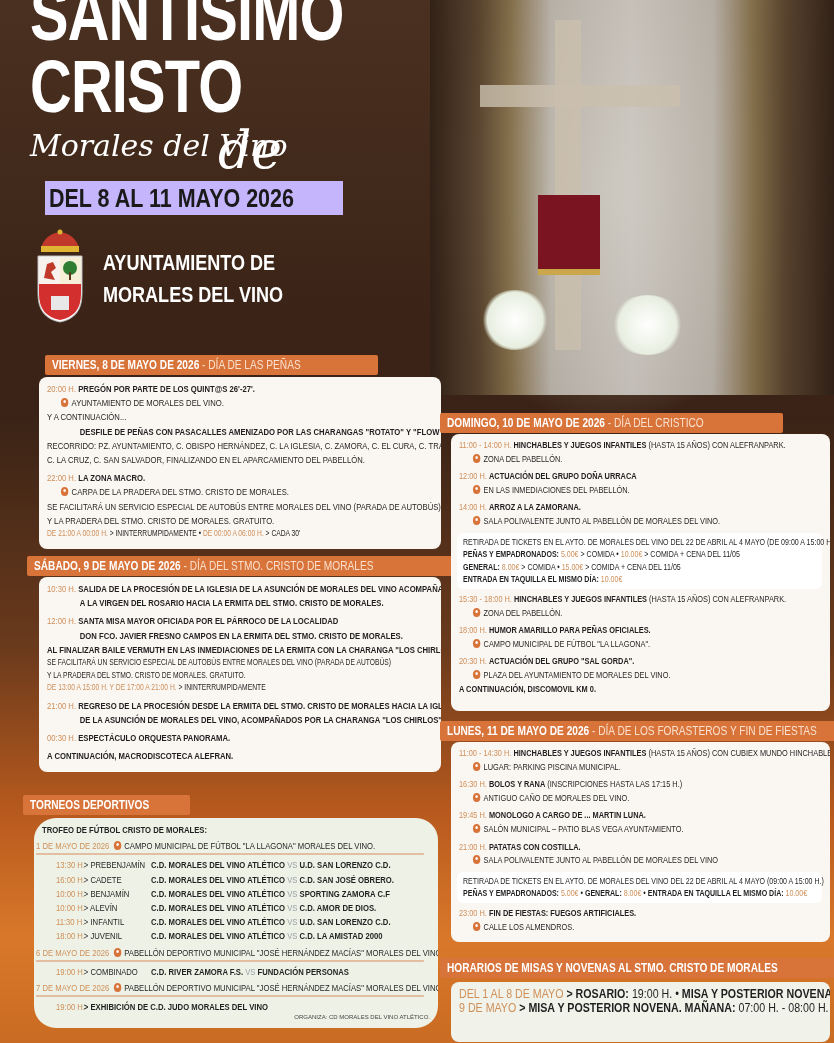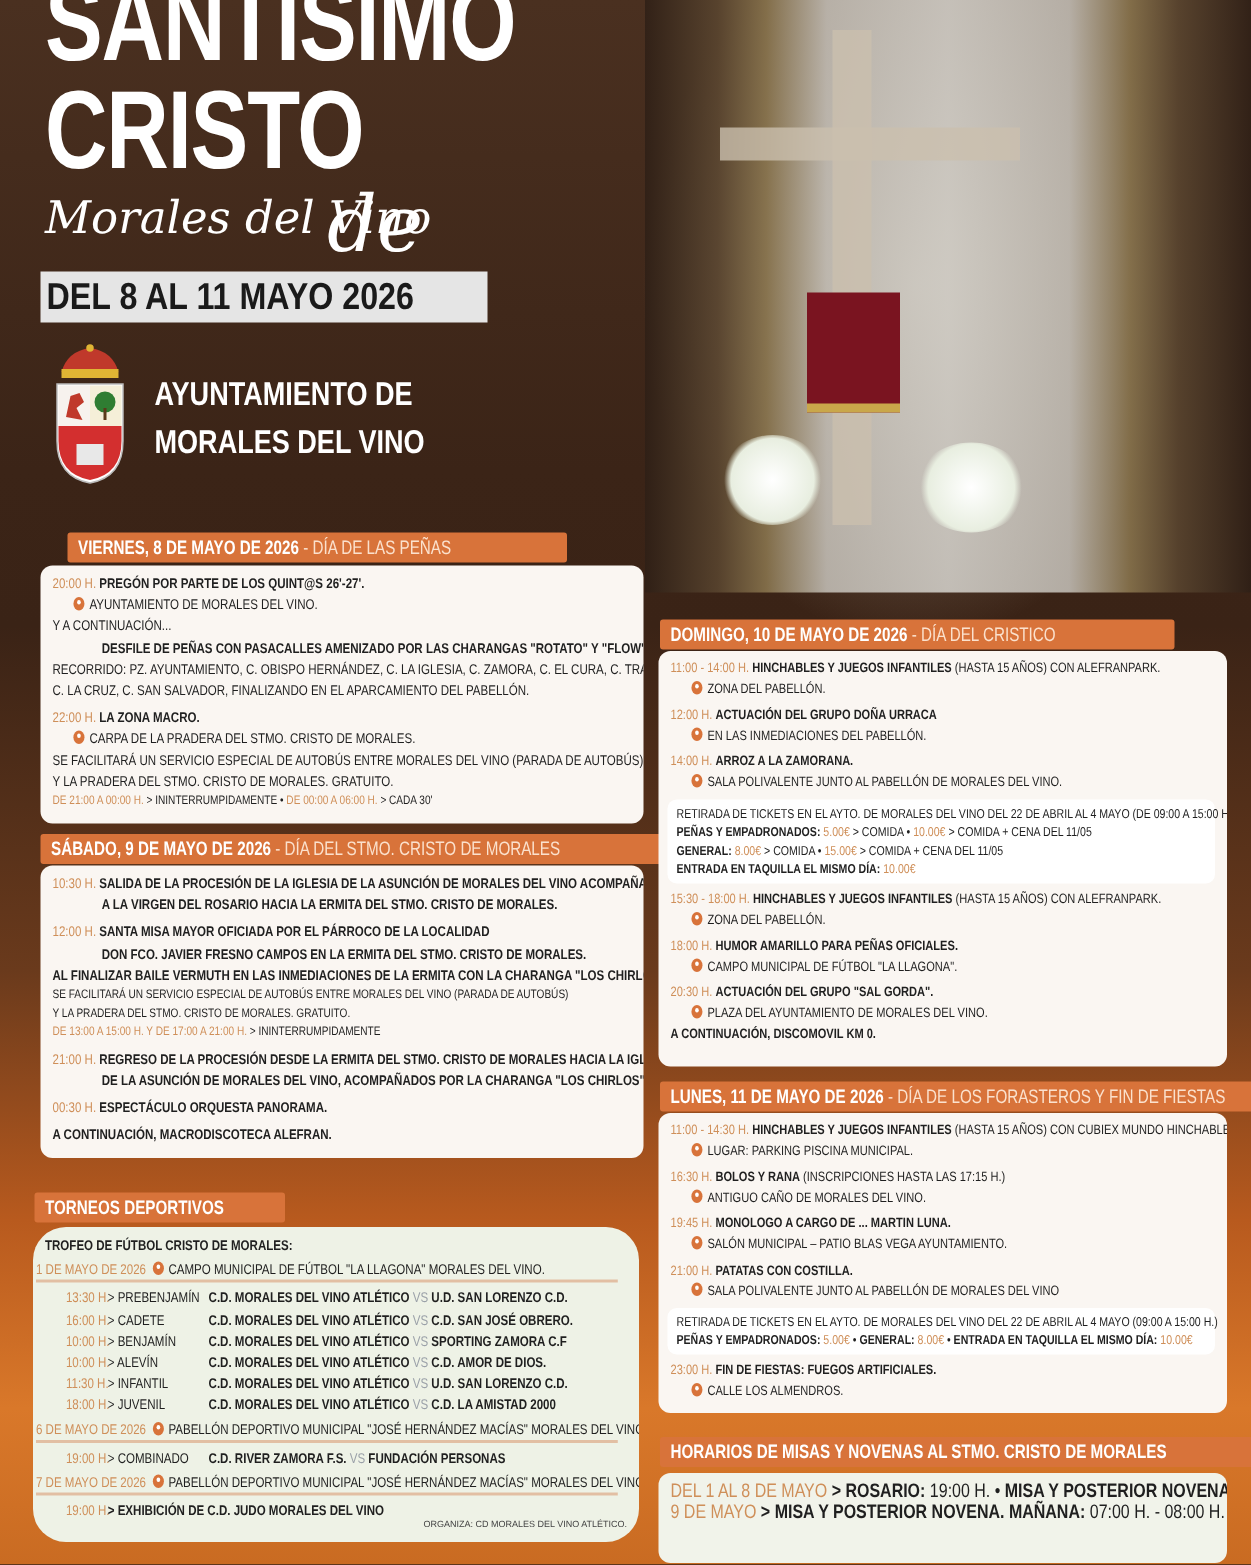--- a/index.html
+++ b/index.html
@@ -36,22 +36,22 @@
   .title-2 { top: 50px; font-size: 74px; line-height: 74px; }
   .title-de {
     position: absolute; left: 218px; top: 80px; color:#fff;
     font-family: "DejaVu Serif", serif; font-style: italic; font-size: 52px; margin-top: 40px;
   }
   .title-town {
     position: absolute; left: 30px; top: 128px; color:#fff;
     font-family: "DejaVu Serif", serif; font-style: italic; font-size: 30px;
   }
   .date-banner {
-    position: absolute; left: 27px; top: 181px; width: 298px; height: 34px;
-    background: #e5e5e5; color: #1a1a1a; font-weight: bold; font-size: 25px;
+    position: absolute; left: 45px; top: 181px; width: 298px; height: 34px;
+    background: #c4b5fd; color: #1a1a1a; font-weight: bold; font-size: 25px;
     line-height: 34px; padding-left: 4px; white-space: nowrap; overflow: hidden;
   }
   .date-banner span { display:inline-block; transform: scaleX(0.86); transform-origin: left center; }
 
   .coat {
     position: absolute; left: 35px; top: 228px; width: 50px; height: 96px;
   }
   .ayto {
     position: absolute; left: 103px; top: 247px; color:#fff; font-weight: bold;
     font-size: 22px; line-height: 32px; white-space: nowrap;
@@ -62,21 +62,21 @@
     position: absolute; height: 20px; padding: 0 7px;
     background: #d8733a; color: #fff; font-weight: bold; font-size: 13px; line-height: 20px;
     white-space: nowrap; border-radius: 2px;
   }
   .day-header .inner { display:inline-block; transform: scaleX(0.78); transform-origin: left center; }
   .day-header .sub { font-weight: normal; color: #fbe1cd; }
 
   .card {
     position: absolute; background: #faf6f2; border-radius: 8px;
     color: #1f1f1f; font-size: 9.4px; line-height: 14.2px;
-    padding: 5px 8px; overflow: hidden;
+    padding: 5px 8px; overflow: hidden; margin-left: 12px;
   }
   .card.green { background: #eef2e6; }
   .line { white-space: nowrap; transform: scaleX(0.82); transform-origin: left top; width: 122%; }
   .line.gap { margin-top: 4px; }
   .t { color: #cf8f59; font-weight: normal; }
   .b { font-weight: bold; }
   .ind { padding-left: 17px; }
   .ind2 { padding-left: 40px; }
   .pin {
     display: inline-block; width: 9px; height: 9px; border-radius: 50%;

